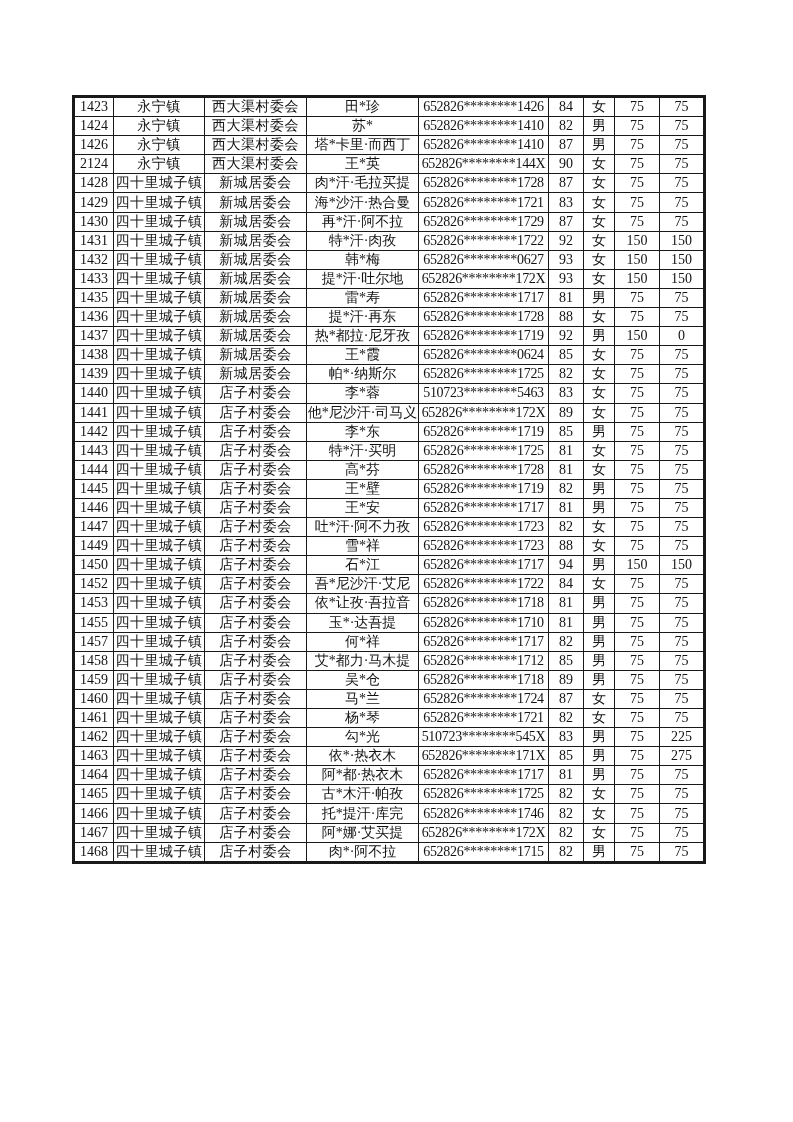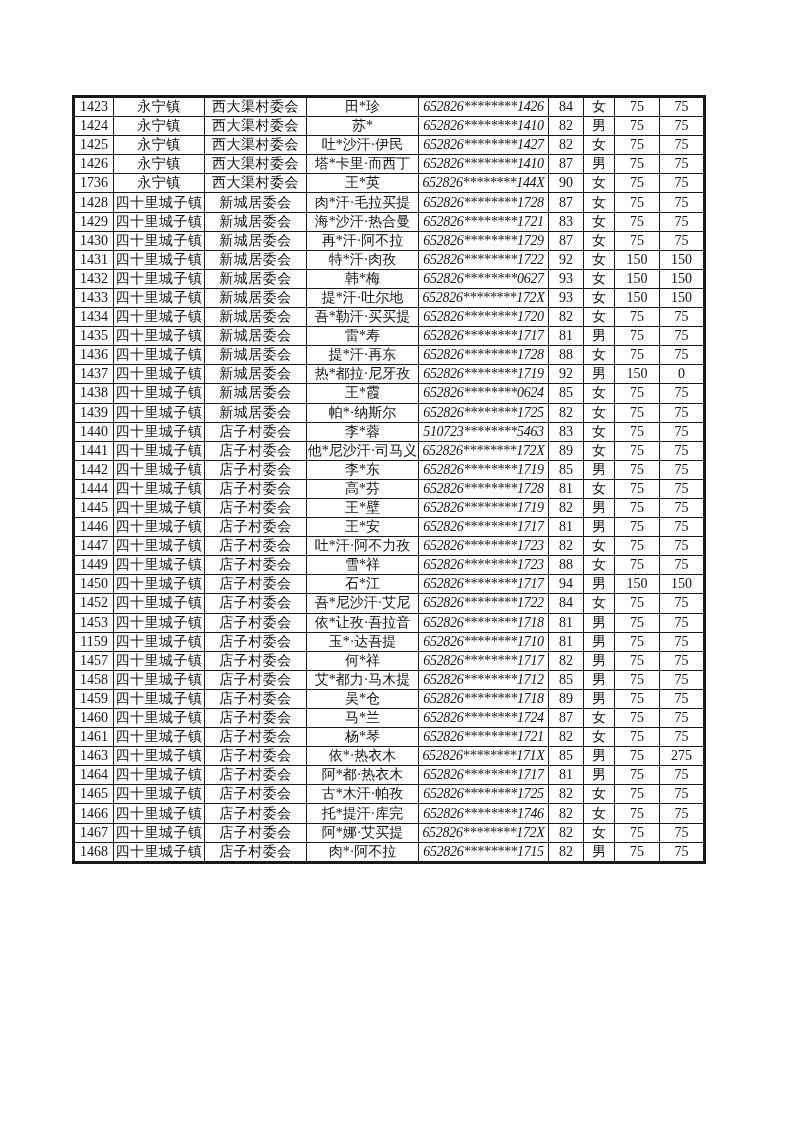--- a/index.html
+++ b/index.html
@@ -32,21 +32,21 @@
     color: #131313;
     font-family: "Liberation Serif", "DejaVu Serif", serif;
     font-size: 14px;
     line-height: 18px;
     white-space: nowrap;
     overflow: hidden;
   }
   
   td.c1, td.c2 { font-size: 12.5px; letter-spacing: 0.5px; }
   td.c3 { font-size: 12.5px; margin-left: 10px; }
-  td.c4 { font-size: 13.5px; letter-spacing: -0.3px; font-style: italic; }
+  td.c4 { font-size: 13.5px; letter-spacing: -0.3px; }
   td.c6 { font-size: 13px; }
 </style>
 </head>
 <body>
 
 <div class="page">
   <table class="records">
     <colgroup>
       <col style="width:40px">
       <col style="width:91px">
@@ -75,43 +75,32 @@
           <td class="c1">永宁镇</td>
           <td class="c2">西大渠村委会</td>
           <td class="c3">苏*</td>
           <td class="c4">652826********1410</td>
           <td class="c5">82</td>
           <td class="c6">男</td>
           <td class="c7">75</td>
           <td class="c8">75</td>
         </tr>
         <tr>
-          <td class="c0">1425</td>
-          <td class="c1">永宁镇</td>
-          <td class="c2">西大渠村委会</td>
-          <td class="c3">吐*沙汗·伊民</td>
-          <td class="c4">652826********1427</td>
-          <td class="c5">82</td>
-          <td class="c6">女</td>
-          <td class="c7">75</td>
-          <td class="c8">75</td>
-        </tr>
-        <tr>
           <td class="c0">1426</td>
           <td class="c1">永宁镇</td>
           <td class="c2">西大渠村委会</td>
           <td class="c3">塔*卡里·而西丁</td>
           <td class="c4">652826********1410</td>
           <td class="c5">87</td>
           <td class="c6">男</td>
           <td class="c7">75</td>
           <td class="c8">75</td>
         </tr>
         <tr>
-          <td class="c0">1736</td>
+          <td class="c0">2124</td>
           <td class="c1">永宁镇</td>
           <td class="c2">西大渠村委会</td>
           <td class="c3">王*英</td>
           <td class="c4">652826********144X</td>
           <td class="c5">90</td>
           <td class="c6">女</td>
           <td class="c7">75</td>
           <td class="c8">75</td>
         </tr>
         <tr>
@@ -174,31 +163,20 @@
           <td class="c1">四十里城子镇</td>
           <td class="c2">新城居委会</td>
           <td class="c3">提*汗·吐尔地</td>
           <td class="c4">652826********172X</td>
           <td class="c5">93</td>
           <td class="c6">女</td>
           <td class="c7">150</td>
           <td class="c8">150</td>
         </tr>
         <tr>
-          <td class="c0">1434</td>
-          <td class="c1">四十里城子镇</td>
-          <td class="c2">新城居委会</td>
-          <td class="c3">吾*勒汗·买买提</td>
-          <td class="c4">652826********1720</td>
-          <td class="c5">82</td>
-          <td class="c6">女</td>
-          <td class="c7">75</td>
-          <td class="c8">75</td>
-        </tr>
-        <tr>
           <td class="c0">1435</td>
           <td class="c1">四十里城子镇</td>
           <td class="c2">新城居委会</td>
           <td class="c3">雷*寿</td>
           <td class="c4">652826********1717</td>
           <td class="c5">81</td>
           <td class="c6">男</td>
           <td class="c7">75</td>
           <td class="c8">75</td>
         </tr>
@@ -273,20 +251,31 @@
           <td class="c1">四十里城子镇</td>
           <td class="c2">店子村委会</td>
           <td class="c3">李*东</td>
           <td class="c4">652826********1719</td>
           <td class="c5">85</td>
           <td class="c6">男</td>
           <td class="c7">75</td>
           <td class="c8">75</td>
         </tr>
         <tr>
+          <td class="c0">1443</td>
+          <td class="c1">四十里城子镇</td>
+          <td class="c2">店子村委会</td>
+          <td class="c3">特*汗·买明</td>
+          <td class="c4">652826********1725</td>
+          <td class="c5">81</td>
+          <td class="c6">女</td>
+          <td class="c7">75</td>
+          <td class="c8">75</td>
+        </tr>
+        <tr>
           <td class="c0">1444</td>
           <td class="c1">四十里城子镇</td>
           <td class="c2">店子村委会</td>
           <td class="c3">高*芬</td>
           <td class="c4">652826********1728</td>
           <td class="c5">81</td>
           <td class="c6">女</td>
           <td class="c7">75</td>
           <td class="c8">75</td>
         </tr>
@@ -361,21 +350,21 @@
           <td class="c1">四十里城子镇</td>
           <td class="c2">店子村委会</td>
           <td class="c3">依*让孜·吾拉音</td>
           <td class="c4">652826********1718</td>
           <td class="c5">81</td>
           <td class="c6">男</td>
           <td class="c7">75</td>
           <td class="c8">75</td>
         </tr>
         <tr>
-          <td class="c0">1159</td>
+          <td class="c0">1455</td>
           <td class="c1">四十里城子镇</td>
           <td class="c2">店子村委会</td>
           <td class="c3">玉*·达吾提</td>
           <td class="c4">652826********1710</td>
           <td class="c5">81</td>
           <td class="c6">男</td>
           <td class="c7">75</td>
           <td class="c8">75</td>
         </tr>
         <tr>
@@ -425,20 +414,31 @@
         <tr>
           <td class="c0">1461</td>
           <td class="c1">四十里城子镇</td>
           <td class="c2">店子村委会</td>
           <td class="c3">杨*琴</td>
           <td class="c4">652826********1721</td>
           <td class="c5">82</td>
           <td class="c6">女</td>
           <td class="c7">75</td>
           <td class="c8">75</td>
+        </tr>
+        <tr>
+          <td class="c0">1462</td>
+          <td class="c1">四十里城子镇</td>
+          <td class="c2">店子村委会</td>
+          <td class="c3">勾*光</td>
+          <td class="c4">510723********545X</td>
+          <td class="c5">83</td>
+          <td class="c6">男</td>
+          <td class="c7">75</td>
+          <td class="c8">225</td>
         </tr>
         <tr>
           <td class="c0">1463</td>
           <td class="c1">四十里城子镇</td>
           <td class="c2">店子村委会</td>
           <td class="c3">依*·热衣木</td>
           <td class="c4">652826********171X</td>
           <td class="c5">85</td>
           <td class="c6">男</td>
           <td class="c7">75</td>

